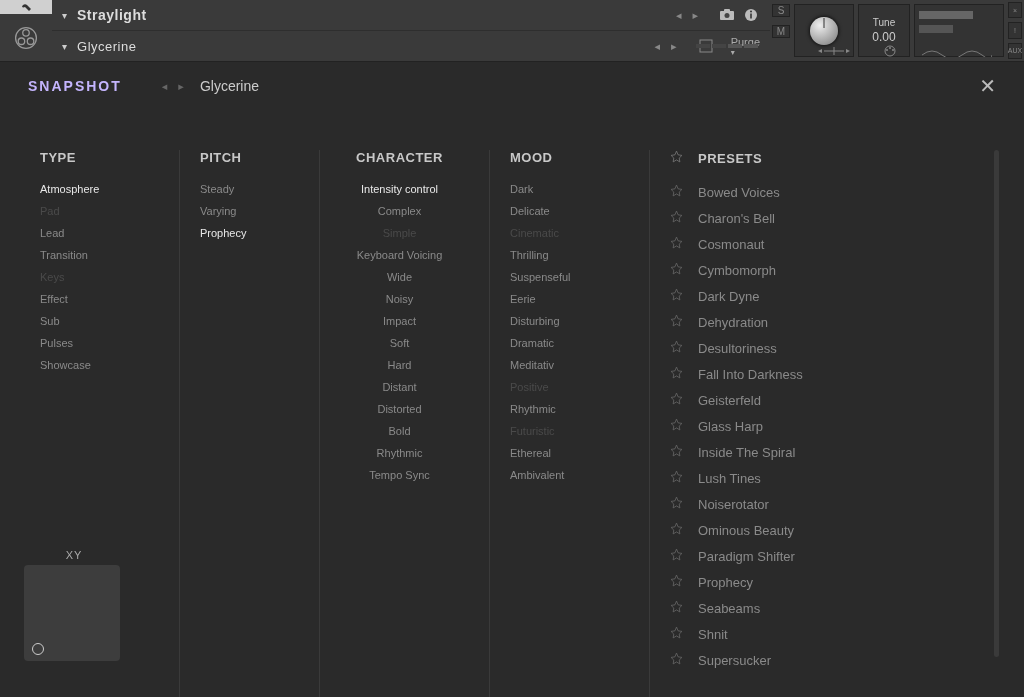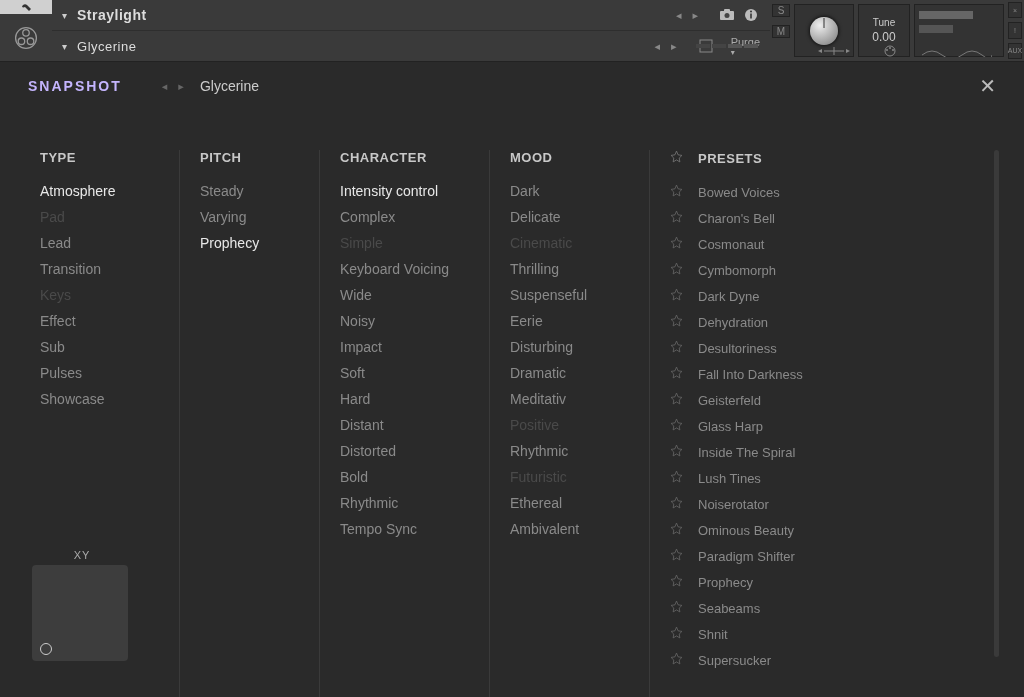--- a/index.html
+++ b/index.html
@@ -46,41 +46,41 @@
   .snap-name { color:#ccc; font-size:14px; }
   .spacer { flex:1; }
   .close-x { color:#bbb; font-size:20px; cursor:pointer; }
 
   
   .browser { display:flex; padding: 40px 25px 0 40px; height: calc(697px - 62px - 48px); }
   .col { padding-right: 30px; margin-right: 20px; border-right: 1px solid #3a3a3a; display:flex; flex-direction:column; }
   .col.last { border-right:none; }
   .col-head { color:#c8c8c8; font-weight:bold; font-size:13px; letter-spacing:0.5px; margin-bottom:18px; }
   .col-list { display:flex; flex-direction:column; gap:10px; }
-  .item { color:#8a8a8a; font-size:14px; cursor:pointer; white-space:nowrap; }
+  .item { color:#8a8a8a; font-size:11px; cursor:pointer; white-space:nowrap; }
   .item.selected { color:#e8e8e8; font-weight: normal; }
   .item.dim { color:#4a4a4a; }
 
   .col-type { width: 140px; }
   .col-pitch { width: 120px; }
-  .col-char { width: 150px; }
+  .col-char { width: 150px; text-align: center; }
   .col-mood { width: 140px; }
   .col-presets { flex:1; display:flex; flex-direction:column; }
   .preset-head-row { display:flex; align-items:center; margin-bottom:18px; }
   .star-head { width: 28px; }
   .preset-list { display:flex; flex-direction:column; gap:10px; overflow:hidden; }
   .preset-row { display:flex; align-items:center; }
   .star { width:28px; color:#666; fill:none; stroke:#666; }
   .star svg { width:13px; height:13px; }
   .preset-name { color:#8a8a8a; font-size:13px; }
 
   .scrollbar { width:5px; background:#3a3a3a; border-radius:3px; margin-left:10px; align-self:stretch; margin-top:0; margin-bottom:40px; }
 
   
-  .xy-zone { position:absolute; left:32px; bottom:36px; width:100px;margin-top:40px; }
+  .xy-zone { position:absolute; left:24px; bottom:36px; width:100px;margin-top:40px; }
   .xy-label { text-align:center; color:#aaa; font-size:11px; margin-bottom:4px; letter-spacing:1px; }
   .xy-pad { width:96px; height:96px; background:#3d3d3d; border-radius:4px; position:relative; }
   .xy-cursor { position:absolute; left:8px; bottom:6px; width:12px; height:12px; border:1.5px solid #ccc; border-radius:50%; }
 
   .main-area { position:relative; }
 </style>
 </head>
 <body>
 
 <div class="topbar">

